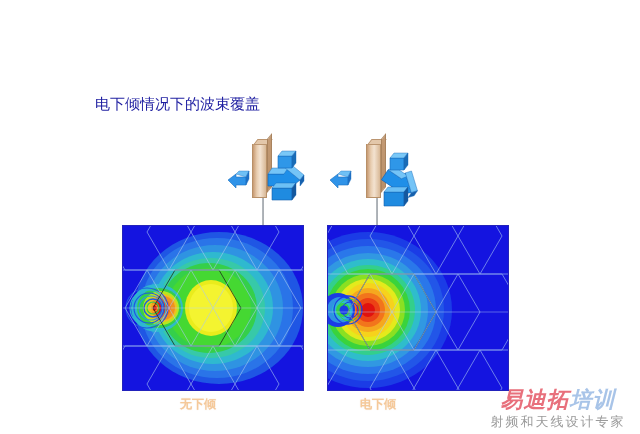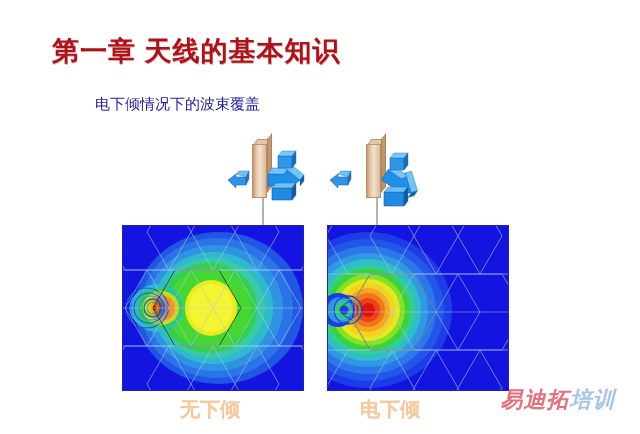--- a/index.html
+++ b/index.html
@@ -120,21 +120,21 @@
   .plot-svg {
     display: block;
     width: 180px;
     height: 164px;
   }
 
   
   .plot-caption {
     position: absolute;
     top: 396px;
-    font-size: 20px;
+    font-size: 12px;
     font-weight: bold;
     color: #f5c99a;
     white-space: nowrap;
     text-shadow: 0 0 1px rgba(230,180,130,0.5);
   }
   #caption-left  { left: 180px; }
   #caption-right { left: 360px; }
 
   
   #watermark {
@@ -165,21 +165,20 @@
     line-height: 18px;
     margin-top: 1px;
     white-space: nowrap;
   }
 </style>
 </head>
 <body>
 
 <div id="slide">
 
-  <div id="slide-title">第一章 天线的基本知识</div>
 
   <div id="slide-subtitle">电下倾情况下的波束覆盖</div>
 
   <div class="antenna-group" id="antenna-group-left">
     <div class="antenna-pole"></div>
     <div class="antenna-body"></div>
     <svg class="arrow-svg" viewBox="0 0 120 95">
 
       <g>
         <polygon points="2,46 10,40 10,43 20,43 20,51 10,51 10,54" fill="#2f93e8" stroke="#1a6fbf" stroke-width="0.6"></polygon>
@@ -358,15 +357,16 @@
     </svg>
   </div>
 
   <div class="plot-caption" id="caption-left">无下倾</div>
   <div class="plot-caption" id="caption-right">电下倾</div>
 
   <div id="watermark">
     <div id="watermark-line1">
       <span id="watermark-brand">易迪拓</span><span id="watermark-suffix">培训</span>
     </div>
+    <div id="watermark-line2">射频和天线设计专家</div>
   </div>
 
 </div>
 
 </body></html>

